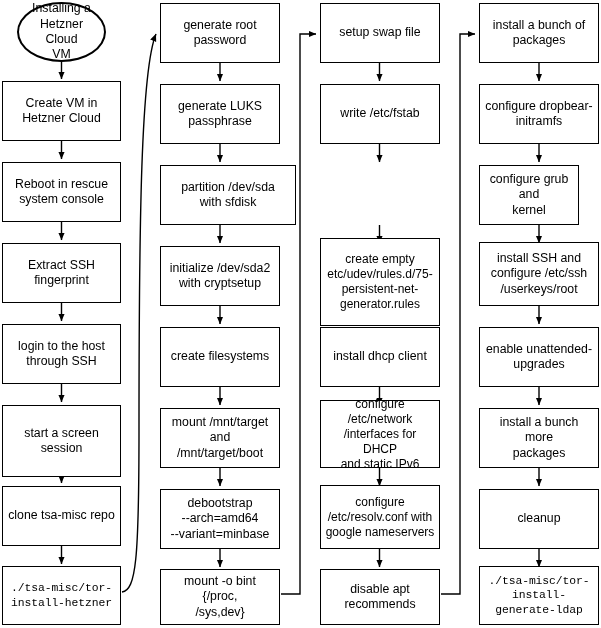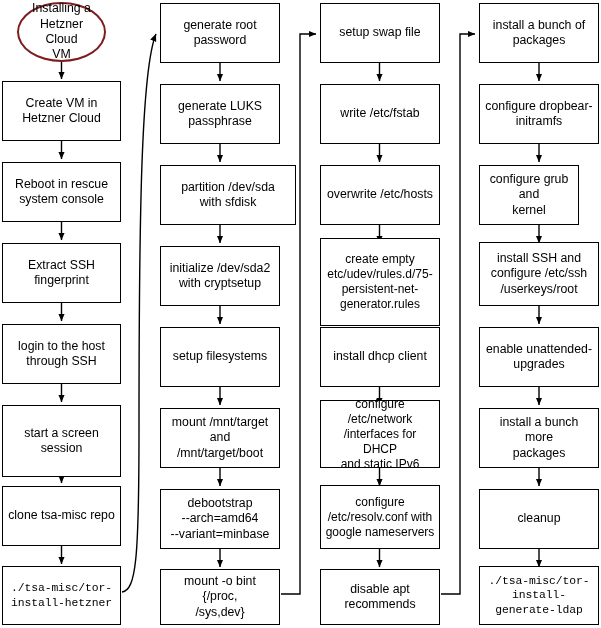--- a/index.html
+++ b/index.html
@@ -36,21 +36,21 @@
     align-items: center;
     justify-content: center;
     text-align: center;
     font-size: 12.3px;
     line-height: 1.25;
     color: #000000;
     padding: 2px 4px;
     z-index: 2;
   }
   .node.start {
-    border: 2px solid #7f1d1d;
+    border: 2px solid #000000;
     border-radius: 50%;
     font-size: 12.3px;
   }
   .node.mono {
     font-family: "Liberation Mono", monospace;
     font-size: 11.4px;
     letter-spacing: -0.1px;
   }
   .node .txt {
     display: block;
@@ -151,44 +151,41 @@
   </div>
   <div class="node" style="left:160px; top:165px; width:136px; height:60px;">
     <span class="txt">partition /dev/sda
 with sfdisk</span>
   </div>
   <div class="node" style="left:160px; top:246px; width:120px; height:60px;">
     <span class="txt">initialize /dev/sda2
 with cryptsetup</span>
   </div>
   <div class="node" style="left:160px; top:327px; width:120px; height:60px;">
-    <span class="txt">setup filesystems</span>
+    <span class="txt">create filesystems</span>
   </div>
   <div class="node" style="left:160px; top:408px; width:120px; height:60px;">
     <span class="txt">mount /mnt/target
 and /mnt/target/boot</span>
   </div>
   <div class="node" style="left:160px; top:489px; width:120px; height:60px;">
     <span class="txt">debootstrap
 --arch=amd64
 --variant=minbase</span>
   </div>
   <div class="node" style="left:160px; top:569px; width:120px; height:56px;">
     <span class="txt">mount -o bint {/proc,
 /sys,dev}</span>
   </div>
 
   <div class="node" style="left:320px; top:3px; width:120px; height:60px;">
     <span class="txt">setup swap file</span>
   </div>
   <div class="node" style="left:320px; top:84px; width:120px; height:60px;">
     <span class="txt">write /etc/fstab</span>
-  </div>
-  <div class="node" style="left:320px; top:165px; width:120px; height:60px;">
-    <span class="txt">overwrite /etc/hosts</span>
   </div>
   <div class="node" style="left:320px; top:238px; width:120px; height:88px; font-size:12px;">
     <span class="txt">create empty
 etc/udev/rules.d/75-
 persistent-net-
 generator.rules</span>
   </div>
   <div class="node" style="left:320px; top:327px; width:120px; height:60px;">
     <span class="txt">install dhcp client</span>
   </div>

